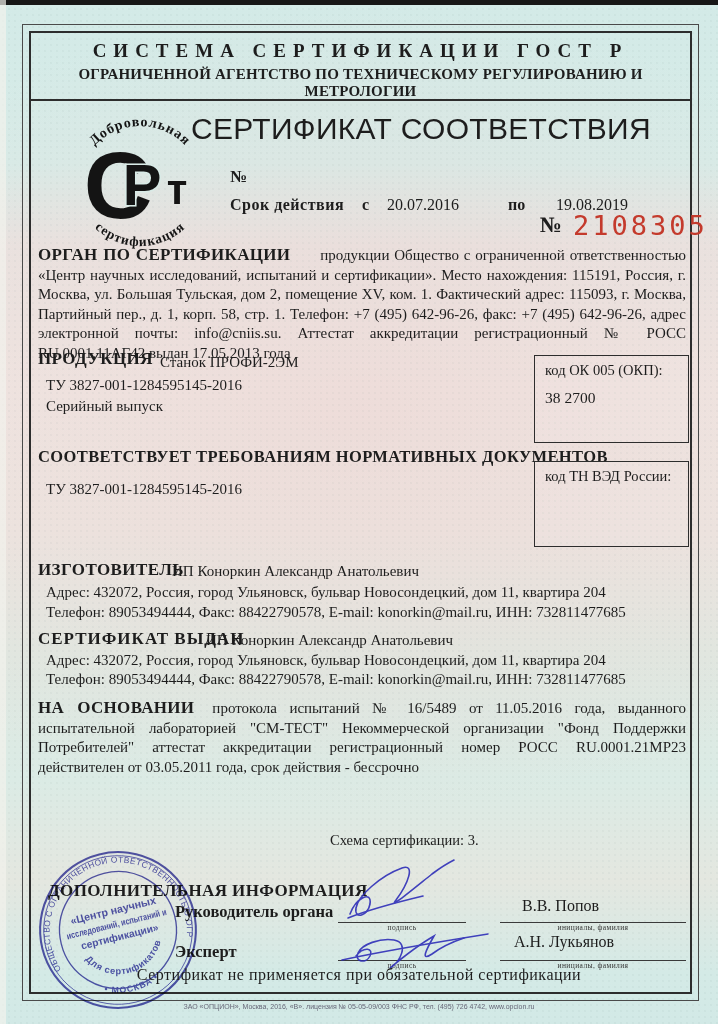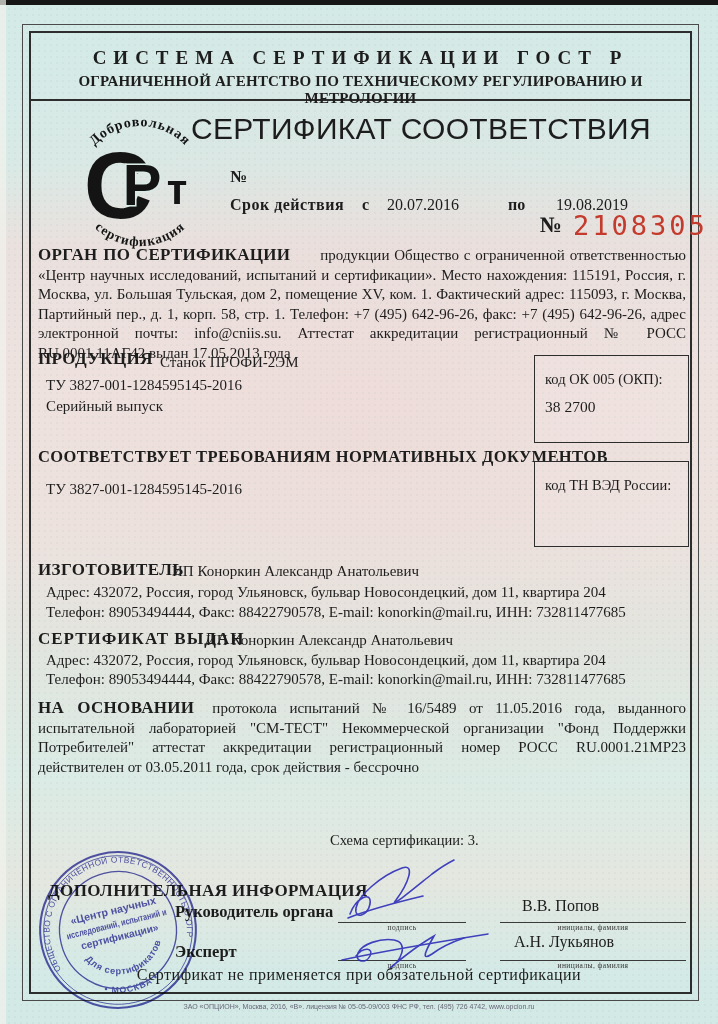--- a/index.html
+++ b/index.html
@@ -11,21 +11,21 @@
       radial-gradient(120% 55% at 50% 40%, rgba(236,210,208,0.50), rgba(236,210,208,0) 72%),
       linear-gradient(180deg,#d3eae7 0%,#d7ece8 16%,#e9e4e1 24%,#efe7e3 38%,#ece6e1 52%,#e0e8e1 64%,#dbebe5 76%,#e4e7e0 86%,#d4eae6 95%,#d2e9e6 100%);
     background-size:6px 6px, auto, auto;
   }
   .scan-top{position:absolute;left:0;top:0;right:0;height:5px;background:#161616;}
   .scan-left{position:absolute;left:0;top:0;bottom:0;width:6px;background:#f2f2ec;opacity:.7;}
   .frame-outer{position:absolute;left:22px;top:24px;right:19px;bottom:23px;border:1px solid #4a4a4a;}
   .frame-inner{position:absolute;left:29px;top:31px;right:26px;bottom:30px;border:2px solid #2d2d2d;}
   .abs{position:absolute;}
   .header-box{position:absolute;left:31px;right:28px;top:33px;height:66px;border-bottom:2px solid #2d2d2d;text-align:center;}
-  .hline1{margin-top:14px;font-size:19px;font-weight:bold;letter-spacing:7px;}
+  .hline1{margin-top:7px;font-size:19px;font-weight:bold;letter-spacing:7px;}
   .hline2{margin-top:4px;font-size:15px;font-weight:bold;letter-spacing:0.2px;}
   .title{left:185px;top:112px;width:472px;text-align:center;font-family:"Liberation Sans",sans-serif;font-weight:normal;font-size:30px;letter-spacing:0.3px;white-space:nowrap;}
   .no-label{left:230px;top:167px;font-weight:bold;font-size:17px;}
   .no-value{left:284px;top:168px;font-size:16.5px;}
   .val-label{left:230px;top:196px;font-weight:bold;font-size:16px;letter-spacing:0.5px;}
   .val-s{left:362px;top:196px;font-weight:bold;font-size:16px;}
   .val-from{left:387px;top:196px;font-size:16px;}
   .val-po{left:508px;top:196px;font-weight:bold;font-size:16px;}
   .val-to{left:556px;top:196px;font-size:16px;}
   .blank-no{left:540px;top:212px;font-weight:bold;font-size:22px;}
@@ -36,21 +36,21 @@
   .sec-org{top:245px;}
   .sec-basis{top:698px;}
   .heading{font-weight:bold;font-size:17px;letter-spacing:0.4px;}
   .prod-heading{left:38px;top:349px;}
   .prod-name{left:160px;top:354px;font-size:15px;}
   .prod-tu{left:46px;top:377px;font-size:15px;}
   .prod-issue{left:46px;top:398px;font-size:15px;}
   .code-box{position:absolute;border:1.5px solid #2d2d2d;width:153px;background:rgba(255,255,255,0.06);}
   .okp-box{left:534px;top:355px;height:86px;}
   .tnved-box{left:534px;top:461px;height:84px;}
-  .code-label{padding:6px 4px 0 10px;font-size:14.5px;margin-top:9px;}
+  .code-label{padding:6px 4px 0 10px;font-size:14.5px;}
   .code-value{padding:10px 0 0 10px;font-size:15.5px;}
   .conf-heading{left:38px;top:447px;font-size:16.5px;}
   .conf-doc{left:46px;top:481px;font-size:15px;}
   .manu-heading{left:38px;top:560px;}
   .manu-name{left:172px;top:563px;font-size:15px;}
   .manu-addr{left:46px;top:584px;font-size:15px;}
   .manu-cont{left:46px;top:604px;font-size:15px;}
   .iss-heading{left:38px;top:629px;letter-spacing:1px;}
   .iss-name{left:206px;top:632px;font-size:15px;}
   .iss-addr{left:46px;top:652px;font-size:15px;}

